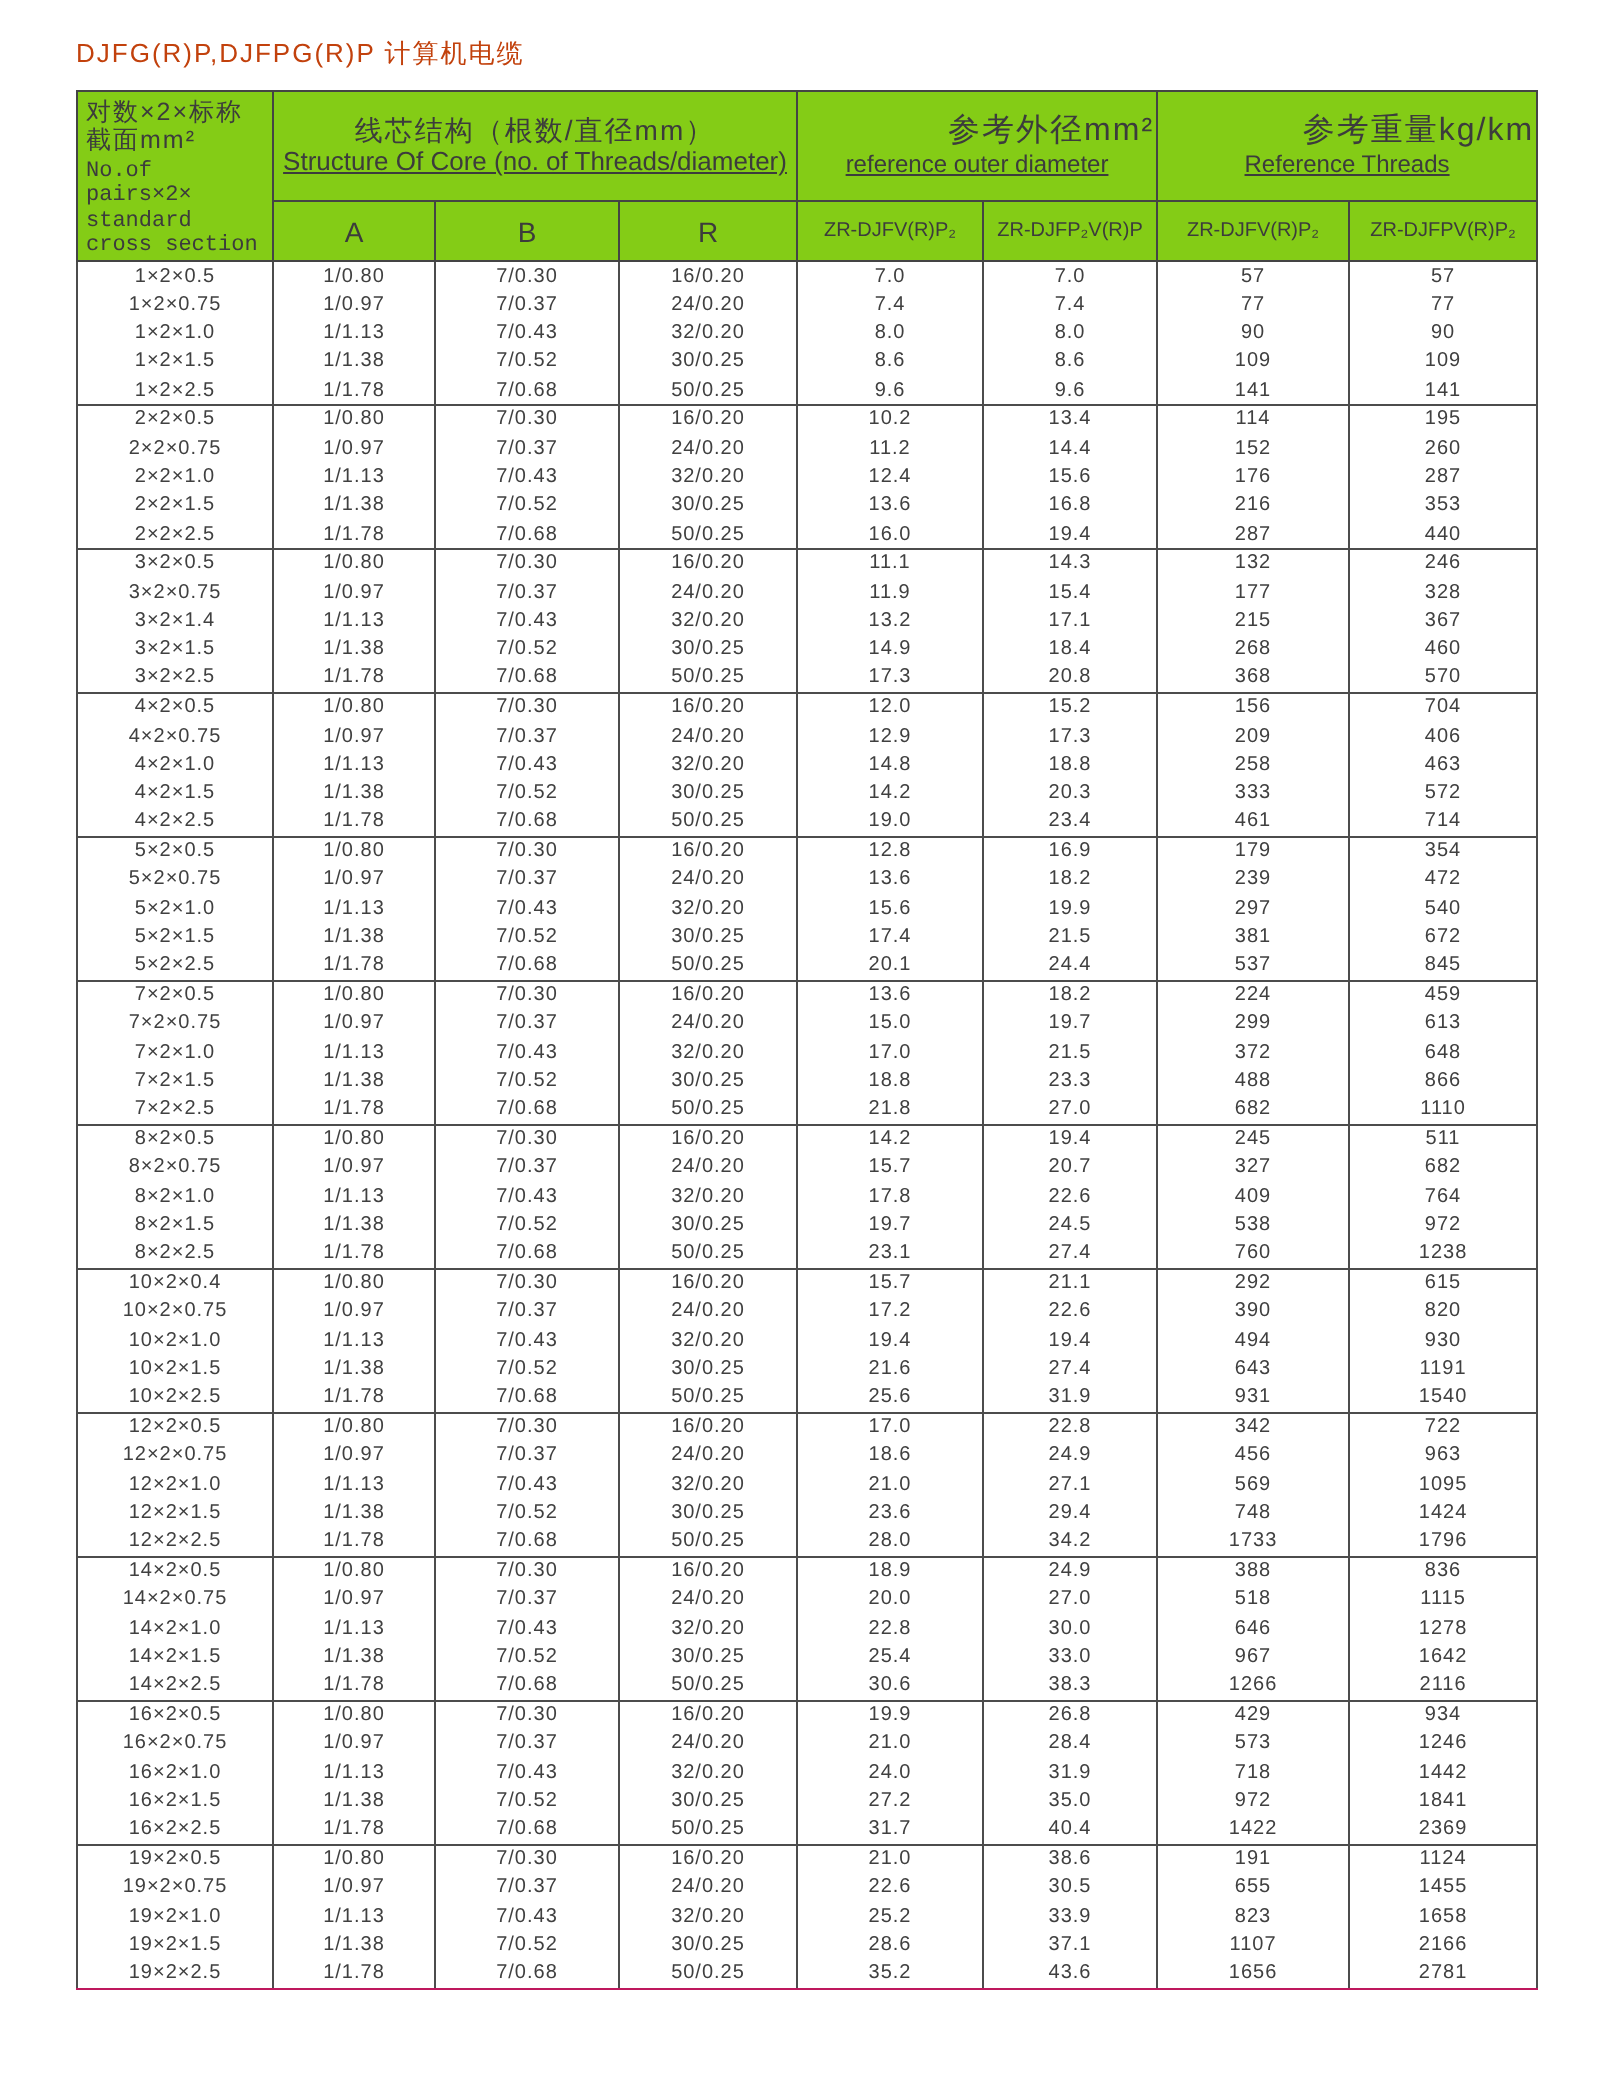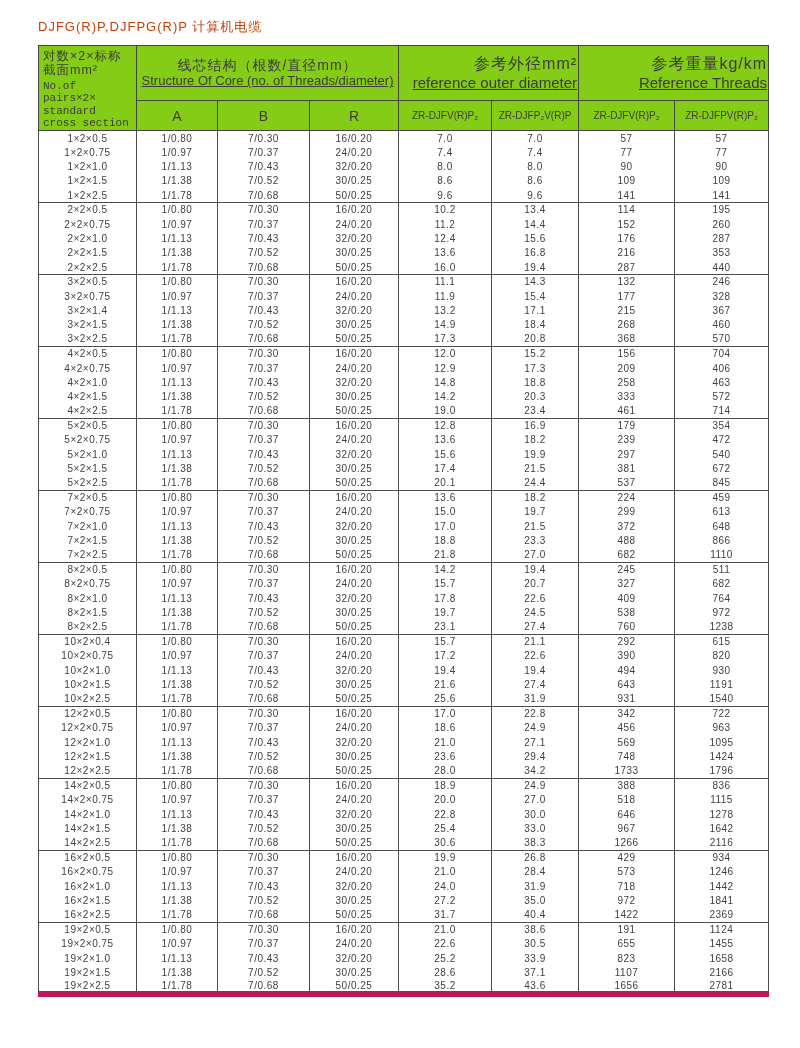--- a/index.html
+++ b/index.html
@@ -40,33 +40,33 @@
     vertical-align: top;
     padding: 3px 2px 0 4px;
     line-height: 1.15;
   }
   .h-spec .zh { font-size: 12.5px; letter-spacing: 1px; display:block; }
   .h-spec .en { font-size: 11px; letter-spacing: 0px; display:block; margin-top: 2px; font-family: Liberation Mono, monospace; }
   th.h-group { padding: 2px 1px; }
   .h-group .zh { font-size: 14px; letter-spacing: 1px; display: block; line-height: 1.25; }
   .h-group .en { font-size: 13px; display: block; line-height: 1.15; text-decoration: underline; }
   .h-group.small .zh { font-size: 16px; text-align: right; }
-  .h-group.small .en { font-size: 15px; text-align: right; }
+  .h-group.small .en { font-size: 12px; }
   th.h-sub { font-size: 14px; height: 30px; }
   th.h-zr  { font-size: 10px; height: 30px; letter-spacing: 0; padding: 0 1px; }
   .spec-table tbody td {
     font-size: 10px;
     height: 14.4px;
     padding: 0;
     letter-spacing: 0.5px;
     color: #404040;
     white-space: nowrap;
   }
   .spec-table tbody tr.group-first td { border-top: 1px solid #4c4c4c; }
-  .spec-table tbody tr:last-child td  { border-bottom: 6px solid #be185d; }
+  .spec-table tbody tr:last-child td  { border-bottom: 1px solid #be185d; }
 </style>
 </head>
 <body>
 
 <div class="page">
   <div class="title-zh">DJFG(R)P,DJFPG(R)P 计算机电缆</div>
 
   <table class="spec-table">
     <colgroup>
       <col style="width:98px">

